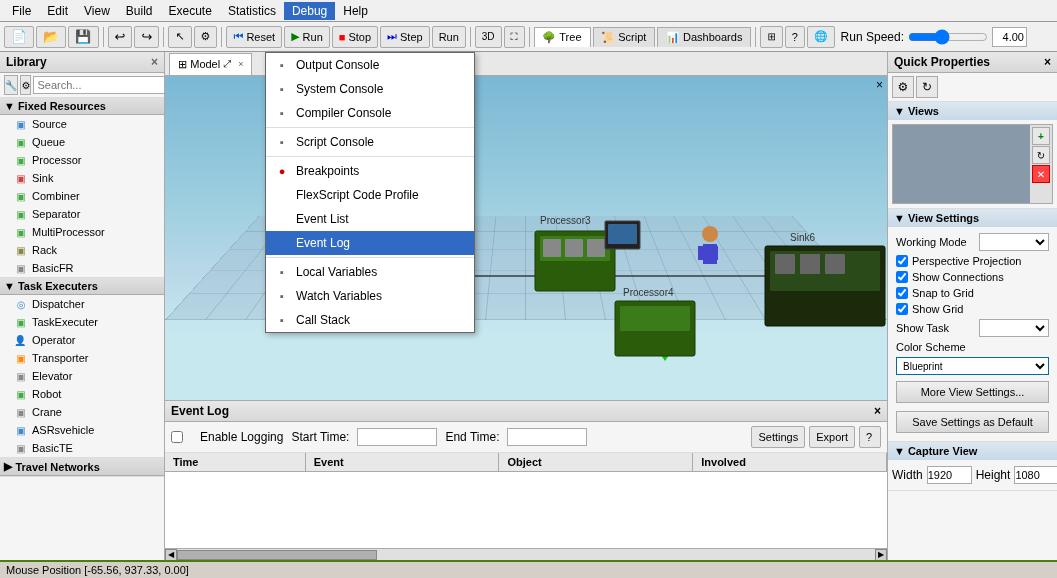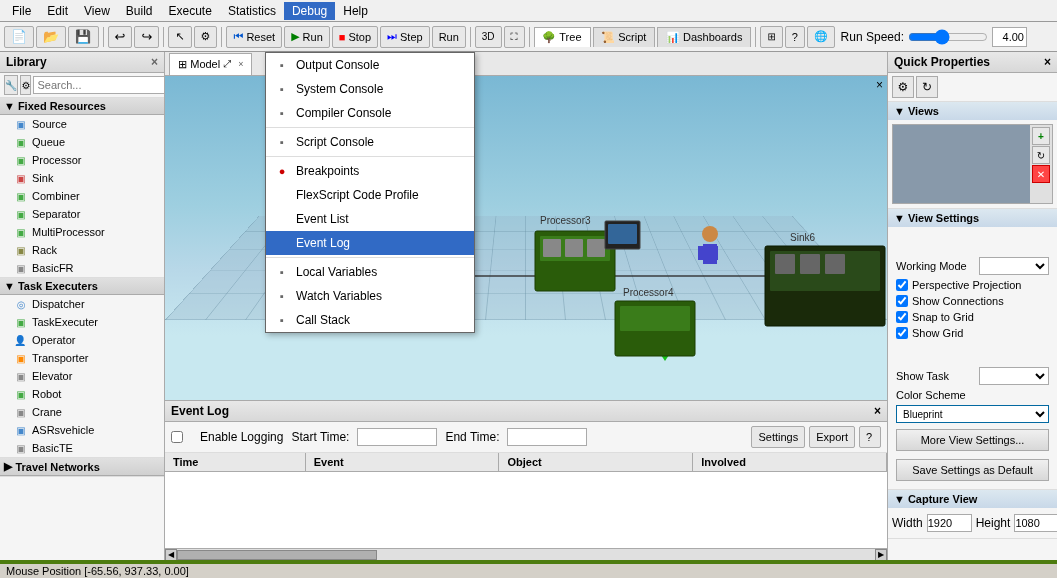--- a/index.html
+++ b/index.html
@@ -380,21 +380,20 @@
       font-size: 10px;
     }
     .views-btn.red { background: #ff4444; color: white; border-color: #cc0000; }
 
     .setting-row {
       display: flex;
       align-items: center;
       justify-content: space-between;
       padding: 2px 4px;
       font-size: 11px;
-      margin-top: 24px;
     }
     .setting-dropdown {
       width: 70px;
       height: 18px;
       border: 1px solid #aaa;
       background: white;
       font-size: 10px;
       padding: 0 2px;
     }
     .setting-full-dropdown {
@@ -456,21 +455,21 @@
     }
     .dropdown-separator {
       height: 1px;
       background: #ddd;
       margin: 2px 0;
     }
 
     
     .status-bar {
       background: #d4d0c8;
-      border-top: 4px solid #4d7c0f;
+      border-top: 2px solid #4d7c0f;
       height: 18px;
       display: flex;
       align-items: center;
       padding: 0 6px;
       font-size: 11px;
       position: absolute;
       bottom: 0;
       left: 0;
       right: 0;
     }

